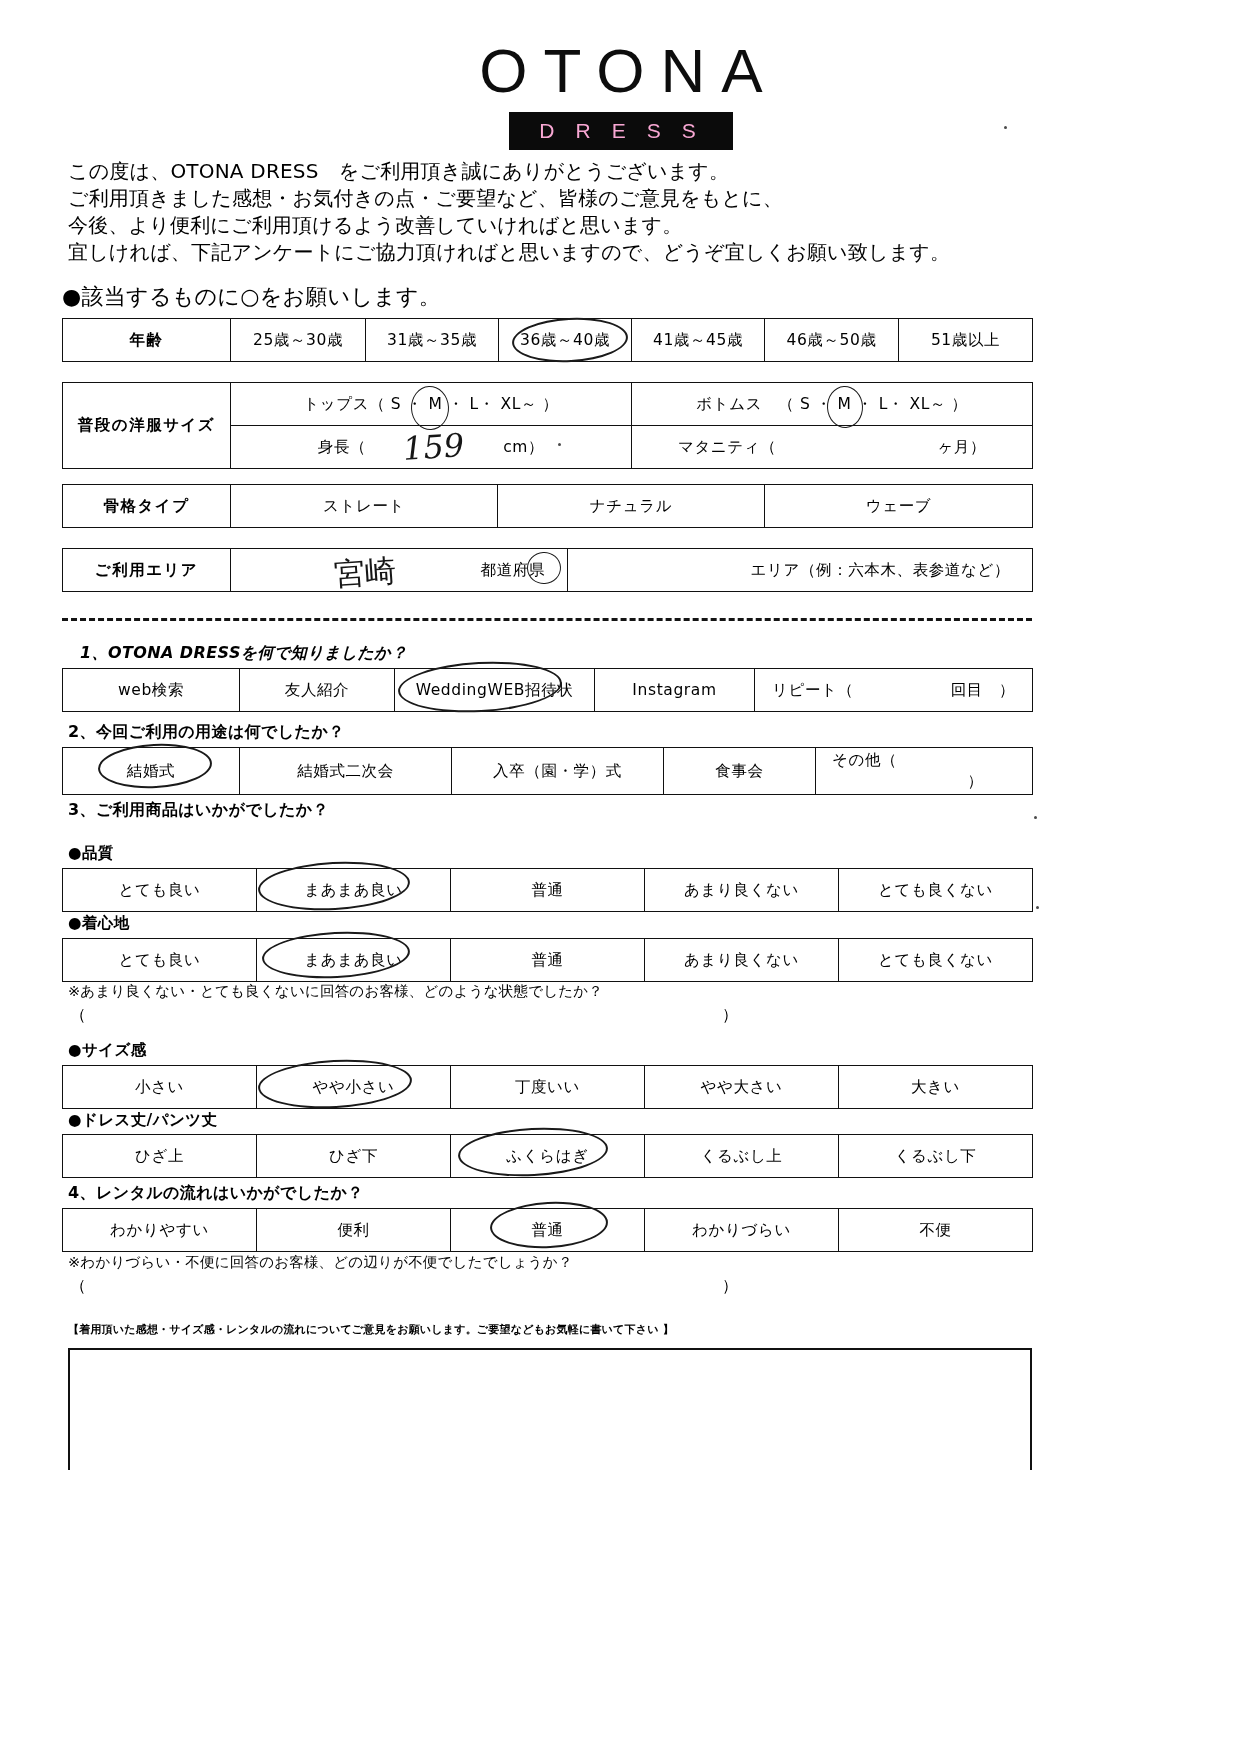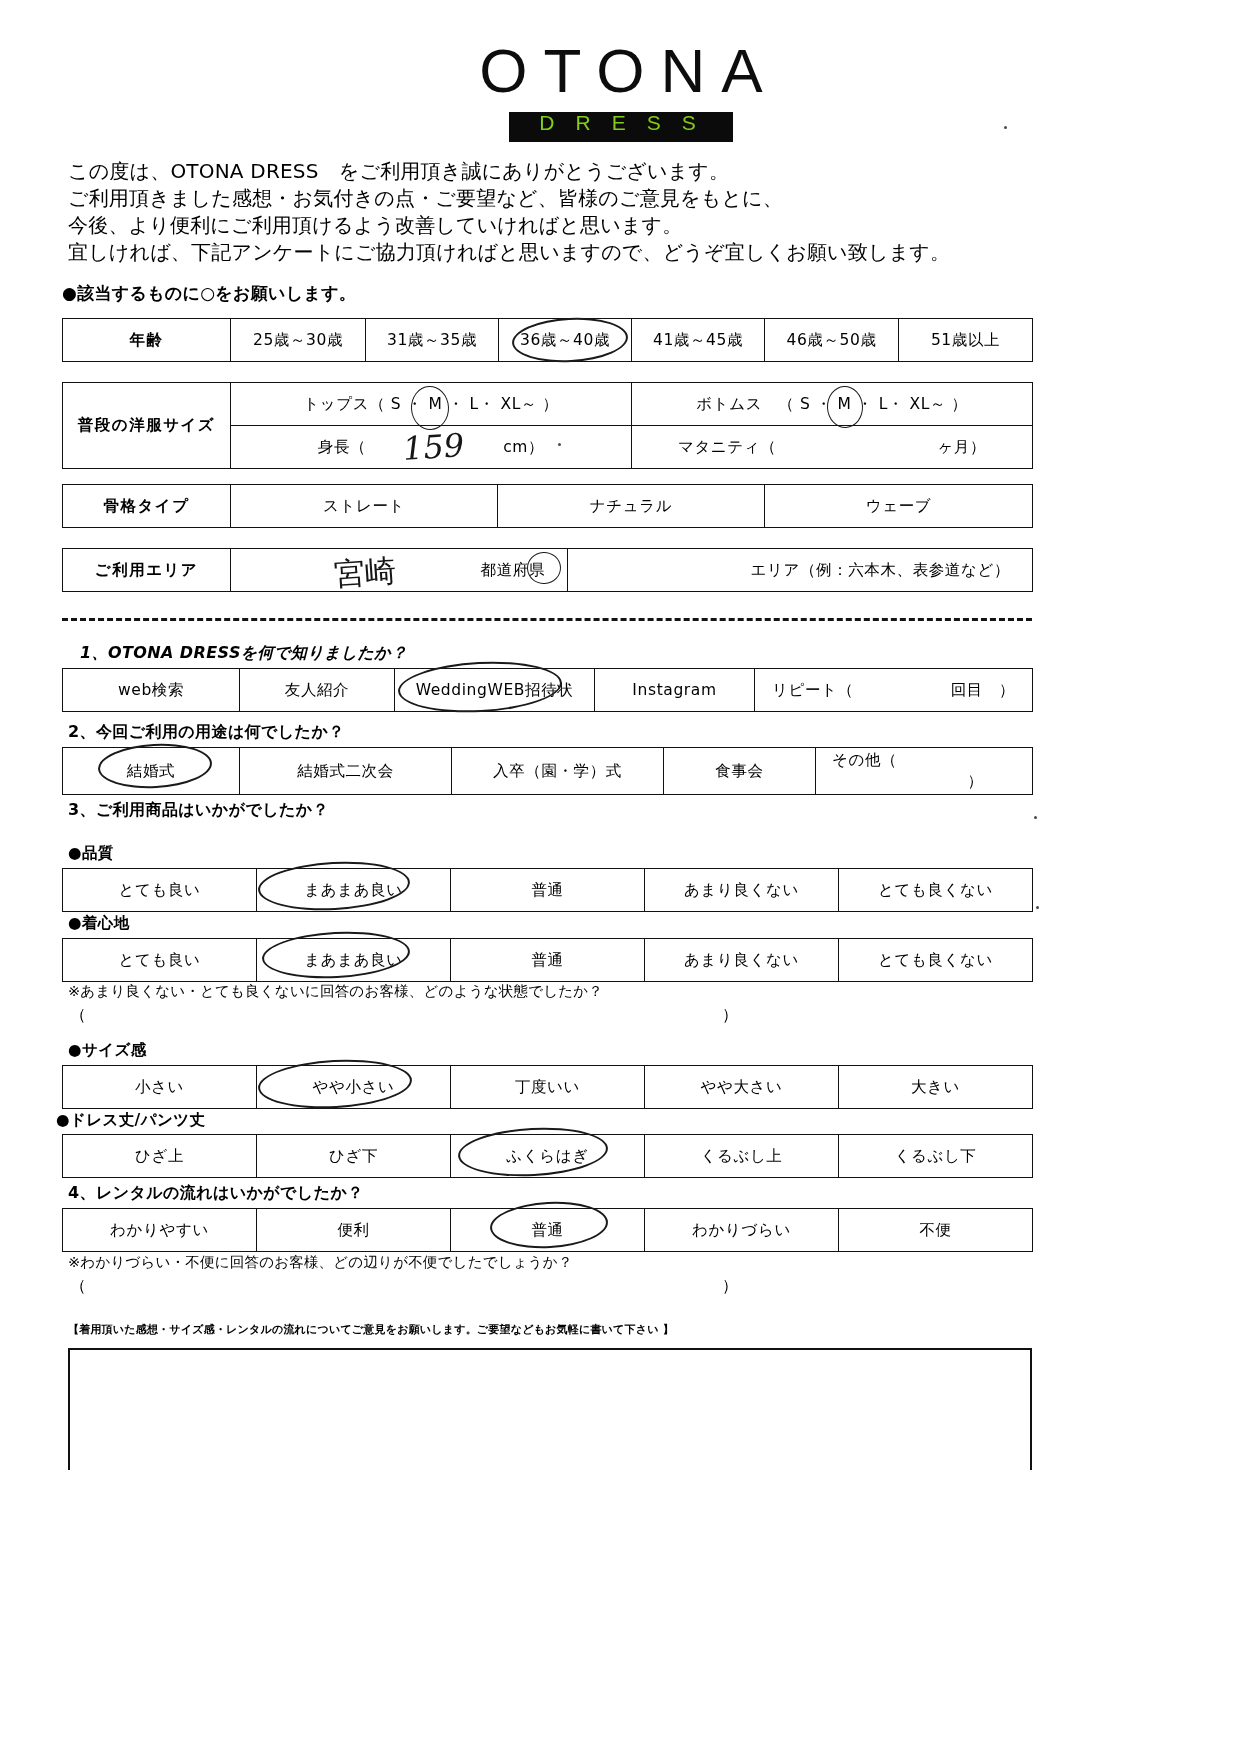--- a/index.html
+++ b/index.html
@@ -35,46 +35,46 @@
     letter-spacing: 16px;
     font-weight: 400;
     line-height: 1;
     color: #0d0d0d;
     padding-left: 16px;
   }
   .logo-dress-bar {
     display: inline-block;
     margin-top: 10px;
     background: #0b0b0b;
-    color: #84cc16;
+    color: #f9a8d4;
     font-family: "Liberation Sans", sans-serif;
     font-size: 21px;
     letter-spacing: 21px;
-    padding: 0 16px 9px 30px;
+    padding: 8px 16px 9px 30px;
     line-height: 1;
   }
 
   
   .intro {
     position: absolute;
     left: 68px;
     top: 158px;
     width: 1000px;
     font-size: 20px;
     line-height: 27px;
     letter-spacing: 0.2px;
   }
   .intro div { white-space: nowrap; }
 
   .lead {
     position: absolute;
     left: 62px;
     top: 282px;
-    font-size: 17px;
-    font-weight: bold;
+    font-size: 22px;
+    font-weight: normal;
     letter-spacing: 0.3px;
   }
 
   
   .tbl {
     position: absolute;
     border-collapse: collapse;
     table-layout: fixed;
     font-size: 15.5px;
   }
@@ -407,21 +407,21 @@
       <td>小さい</td>
       <td>やや小さい</td>
       <td>丁度いい</td>
       <td>やや大さい</td>
       <td>大きい</td>
     </tr>
   </tbody>
     </table>
   <div class="ellipse" style="left:258px; top:1060px; width:150px; height:44px;"></div>
 
-  <div class="sub" style="left:56px; top:1110px;">●ドレス丈/パンツ丈</div>
+  <div class="sub" style="left:68px; top:1110px;">●ドレス丈/パンツ丈</div>
   <table class="tbl" style="left:62px; top:1134px; width:970px;">
     <colgroup>
         <col style="width:194px">
         <col style="width:194px">
         <col style="width:194px">
         <col style="width:194px">
         <col style="width:194px">
       </colgroup>
     <tbody>
         <tr>

